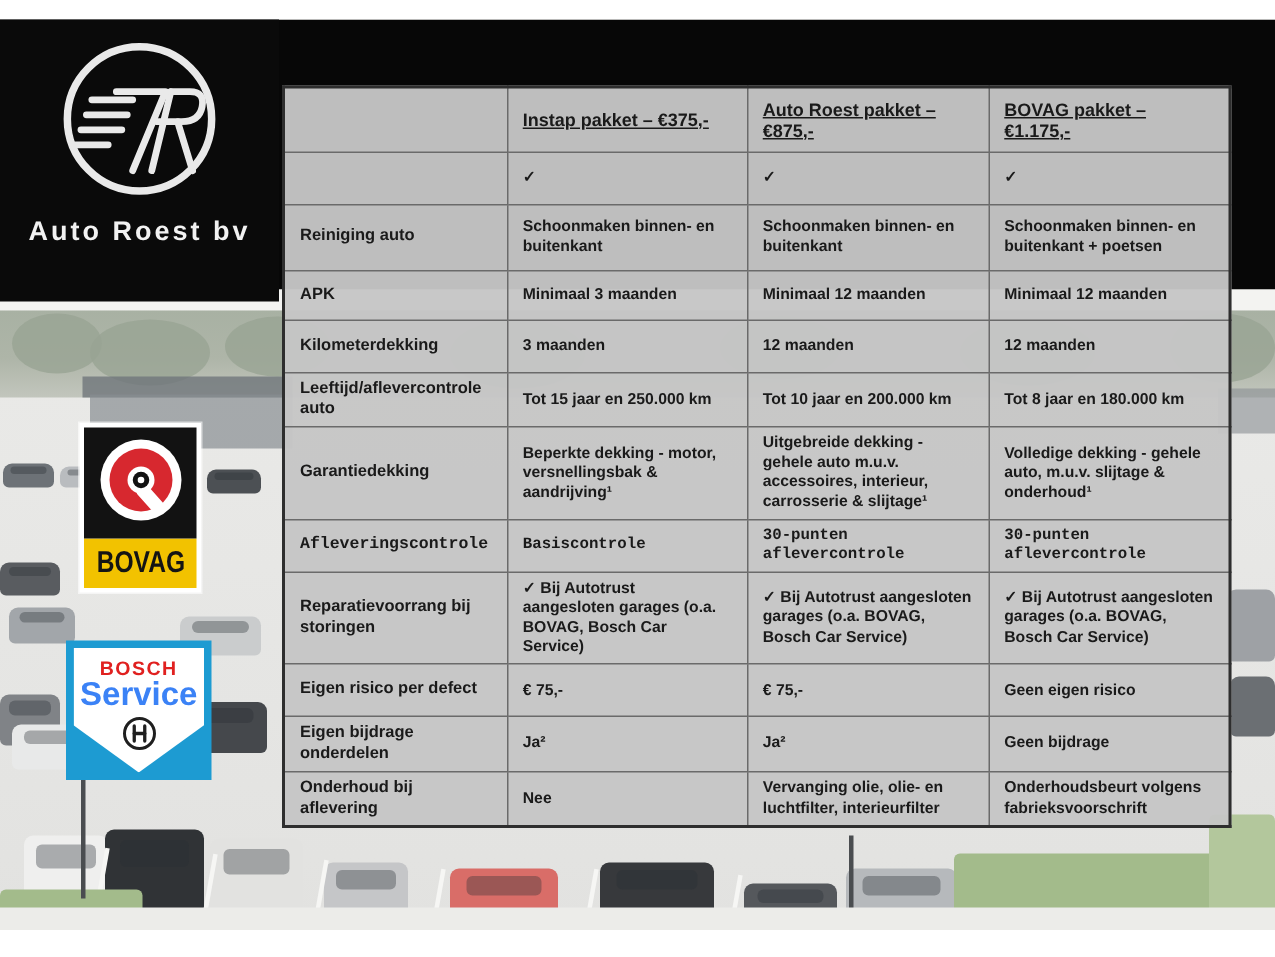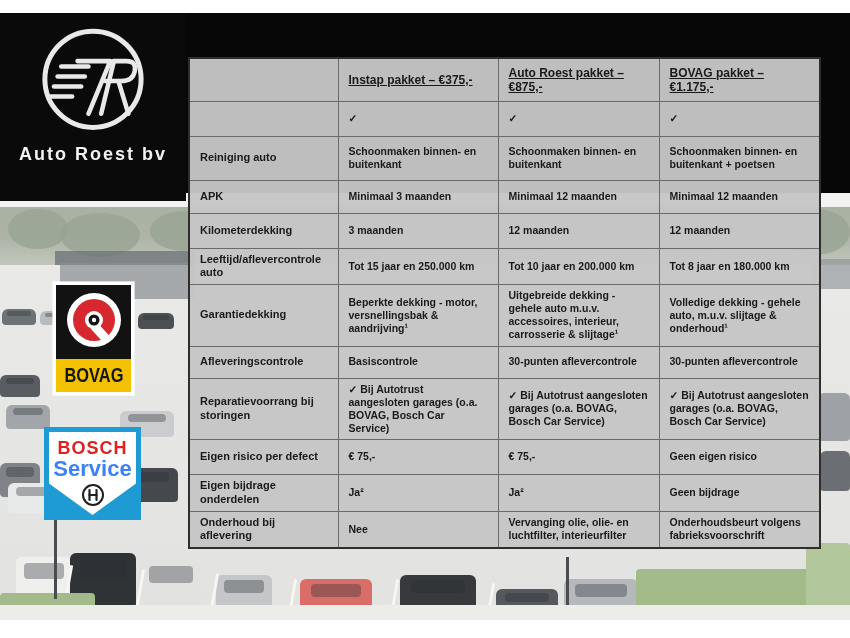--- a/index.html
+++ b/index.html
@@ -46,21 +46,21 @@
     align-items:center; justify-content:center; }
   #bovag-word { font-size:20px; font-weight:bold; color:#141414;
     transform:scaleX(.82); letter-spacing:0px; }
 
   
   #bosch { position:absolute; left:44px; top:427px; width:97px; height:93px;
     background:#1d9bd2; }
   #bosch-shield { position:absolute; left:5px; top:5px; width:87px; height:83px;
     background:#ffffff; clip-path:polygon(0 0,100% 0,100% 62%,50% 100%,0 62%);
     display:flex; flex-direction:column; align-items:center; }
-  #bosch-word { color:#e0201f; font-size:18px; font-weight:bold; letter-spacing:1px; margin-top:6px; }
+  #bosch-word { color:#e0201f; font-size:13px; font-weight:bold; letter-spacing:1px; margin-top:6px; }
   #bosch-service { color:#3b82f6; font-size:22px; font-weight:bold; margin-top:-3px; }
 
   
   #pakket-table { position:absolute; left:188px; top:57px; width:631px;
     border-collapse:collapse; table-layout:fixed;
     background:rgba(198,198,198,.96); border:2px solid #2e2e2e; }
   #pakket-table td, #pakket-table th { border:1px solid #6a6a6a; vertical-align:middle;
     text-align:left; padding:4px 10px; color:#1a1a1a; overflow:hidden; }
   #pakket-table th { font-size:12px; font-weight:bold;text-decoration:underline; }
   #pakket-table td { font-size:10.5px; font-weight:bold; line-height:1.25; }
@@ -248,21 +248,21 @@
           <td>Tot 15 jaar en 250.000 km</td>
           <td>Tot 10 jaar en 200.000 km</td>
           <td>Tot 8 jaar en 180.000 km</td>
         </tr>
         <tr style="height: 48px;">
           <td class="row-label">Garantiedekking</td>
           <td>Beperkte dekking - motor, versnellingsbak &amp; aandrijving¹</td>
           <td>Uitgebreide dekking - gehele auto m.u.v. accessoires, interieur, carrosserie &amp; slijtage¹</td>
           <td>Volledige dekking - gehele auto, m.u.v. slijtage &amp; onderhoud¹</td>
         </tr>
-        <tr style="height: 32px;">
+        <tr style="height: 32px; font-family: Liberation Mono, monospace;">
           <td class="row-label">Afleveringscontrole</td>
           <td>Basiscontrole</td>
           <td>30-punten aflevercontrole</td>
           <td>30-punten aflevercontrole</td>
         </tr>
         <tr style="height: 45px;">
           <td class="row-label">Reparatievoorrang bij storingen</td>
           <td>✓ Bij Autotrust aangesloten garages (o.a. BOVAG, Bosch Car Service)</td>
           <td>✓ Bij Autotrust aangesloten garages (o.a. BOVAG, Bosch Car Service)</td>
           <td>✓ Bij Autotrust aangesloten garages (o.a. BOVAG, Bosch Car Service)</td>

